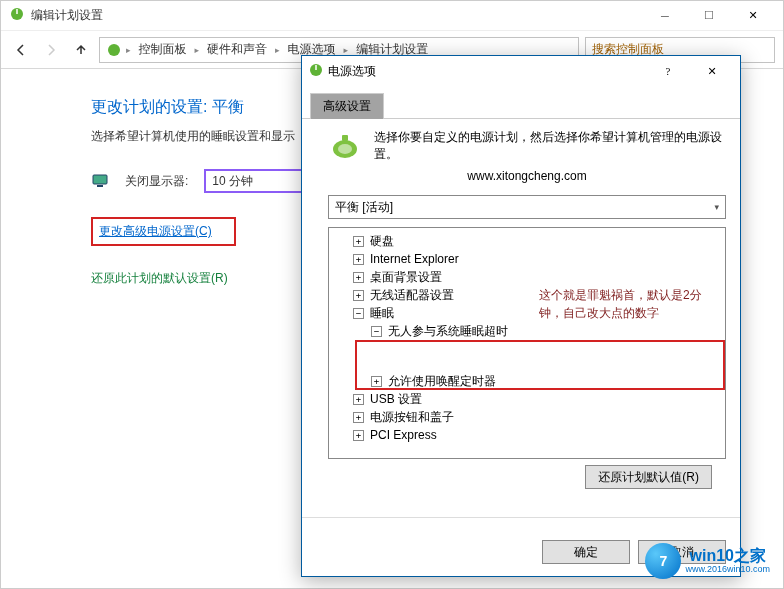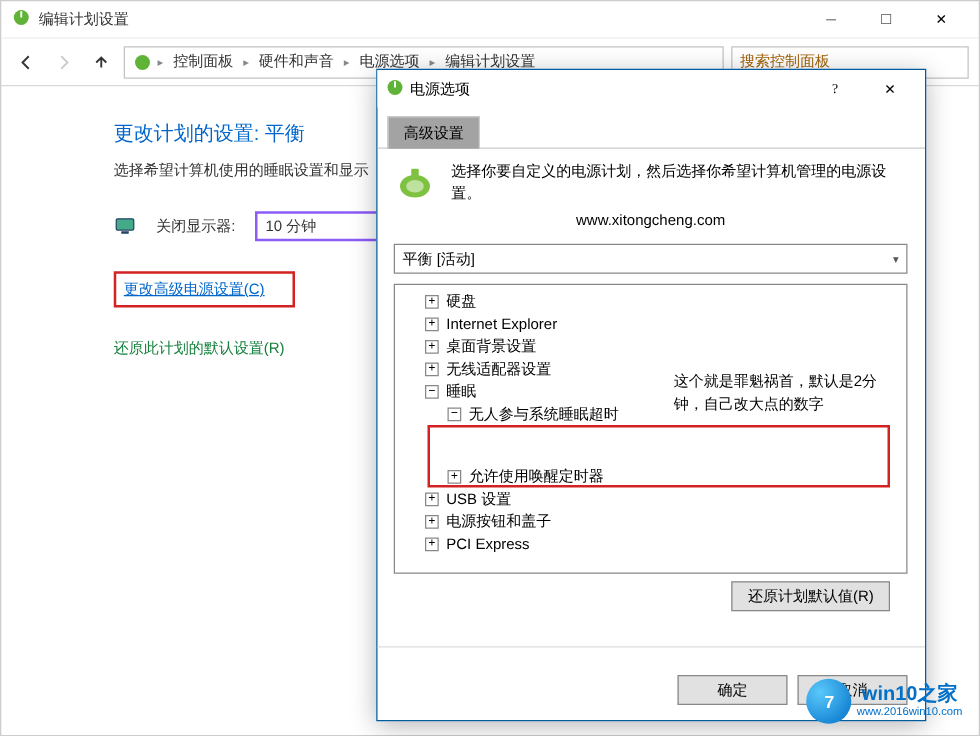--- a/index.html
+++ b/index.html
@@ -119,21 +119,21 @@
     }
     .tab {
       border: 1px solid #ccc;
       border-bottom: none;
       padding: 4px 12px;
       background: #a3a3a3;
       position: relative;
       top: 1px;
     }
     .dlg-body {
-      padding: 10px 14px 0 13px;
+      padding: 10px 14px 0 26px;
     }
     .intro {
       display: flex;
       gap: 12px;
       margin-bottom: 6px;
     }
     .battery-ic {
       width: 34px; height: 34px;
     }
     .intro-text { flex: 1; }
@@ -164,23 +164,23 @@
       border: 1px solid #888;
       display: inline-flex; align-items: center; justify-content: center;
       font-size: 9px; line-height: 1;
       margin-right: 6px;
       font-family: monospace;
     }
     .indent1 { padding-left: 24px; }
     .indent2 { padding-left: 42px; }
     .annotation {
       position: absolute;
-      right: 16px; top: 68px;
+      right: 16px; top: 58px;
       width: 170px;
-      color: #000000;
+      color: #7f1d1d;
       line-height: 1.5;
     }
     .red-inner {
       position: absolute;
       top: 112px; left: 26px;
       width: 370px; height: 50px;
       border: 2px solid #d32222;
       pointer-events: none;
     }
     .setting-line {

